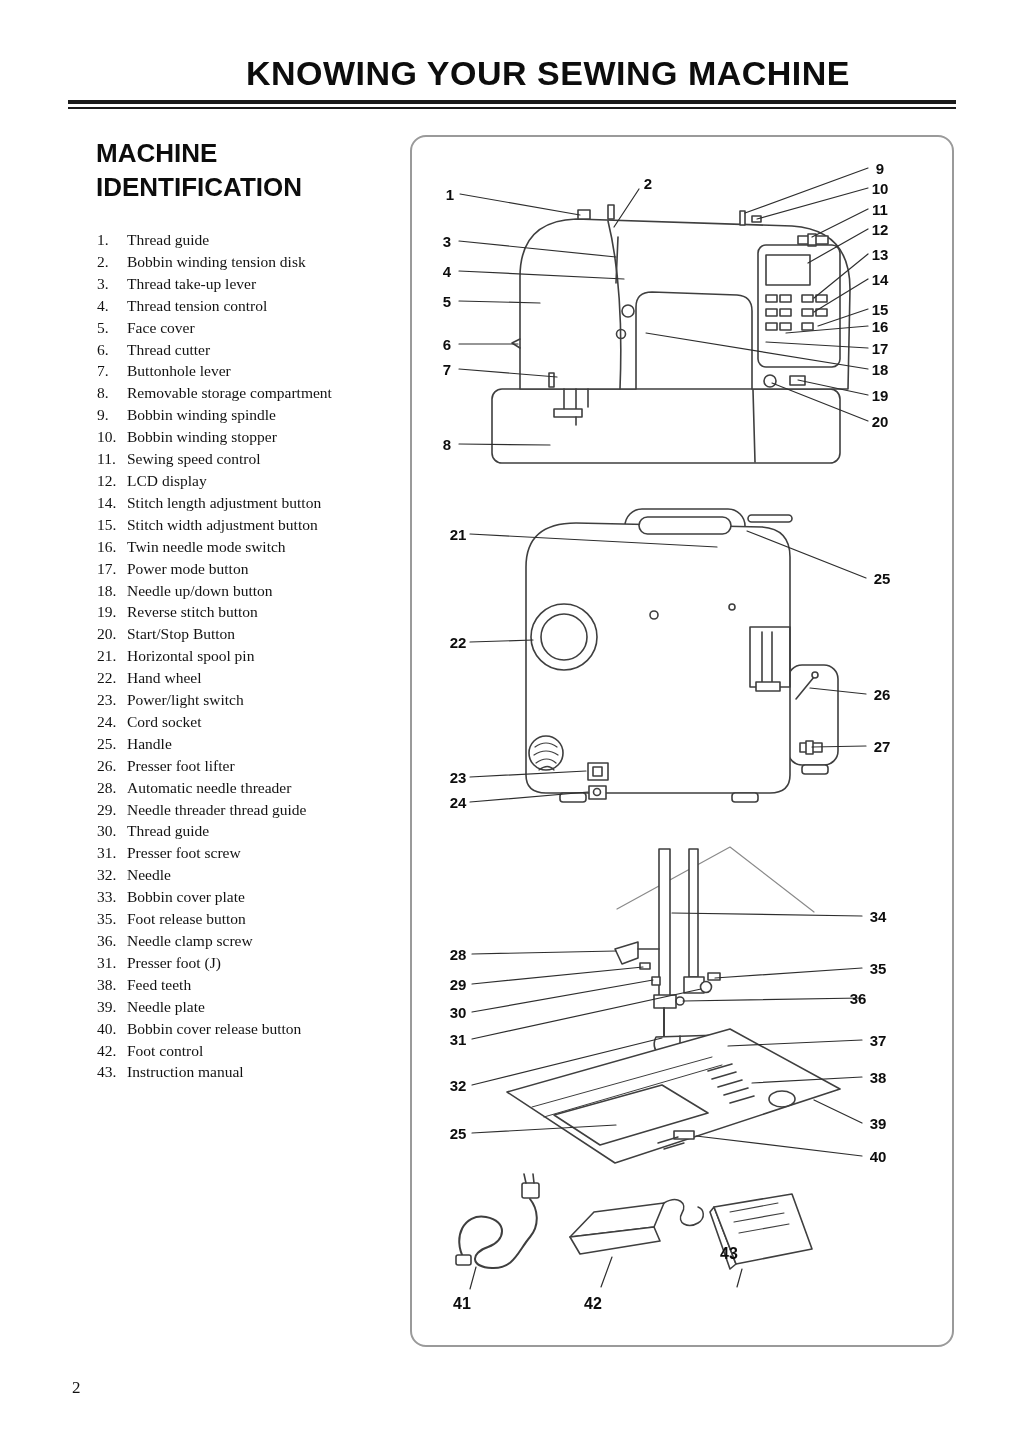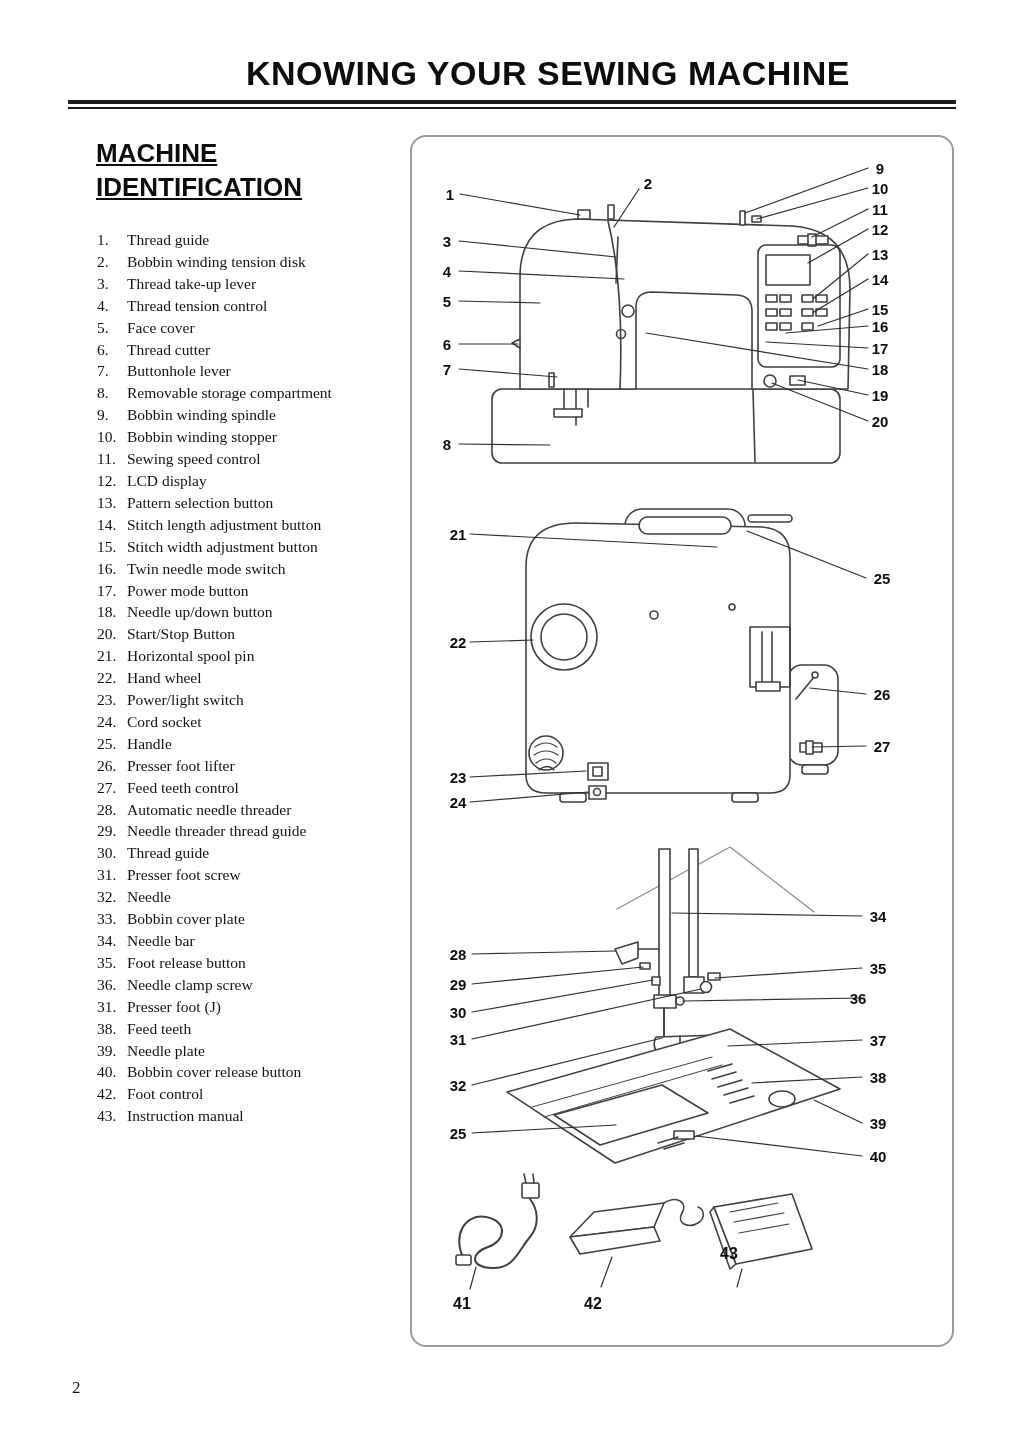--- a/index.html
+++ b/index.html
@@ -15,21 +15,21 @@
     font-family:"Liberation Sans", sans-serif;
     font-weight:bold; font-size:34px; letter-spacing:0.5px; color:#0d0d0d;margin-left:36px;
   }
   .title-rule {
     position:absolute; top:100px; left:68px; width:888px; height:9px;
     border-top:4px solid #1c1c1c; border-bottom:2px solid #1c1c1c;
   }
   .heading {
     position:absolute; top:136px; left:96px;
     font-family:"Liberation Sans", sans-serif;
-    font-weight:bold; font-size:26px; line-height:34px; color:#0d0d0d;text-decoration:underline;
+    font-weight:bold; font-size:26px; line-height:34px; color:#0d0d0d;
   }
   .parts-list {
     position:absolute; top:229px; left:97px; width:305px;
     font-size:15.5px; line-height:21.9px;
   }
   .part-row { display:flex; }
   .part-num { width:30px; flex:0 0 30px; }
   .part-label { flex:1; }
   .diagram-panel {
     position:absolute; left:410px; top:135px; width:544px; height:1212px;
@@ -114,24 +114,20 @@
     <div class="part-row">
       <span class="part-num">11.</span>
       <span class="part-label">Sewing speed control</span>
     </div>
 
     <div class="part-row">
       <span class="part-num">12.</span>
       <span class="part-label">LCD display</span>
     </div>
 
-    <div class="part-row">
-      <span class="part-num">13.</span>
-      <span class="part-label">Pattern selection button</span>
-    </div>
 
     <div class="part-row">
       <span class="part-num">14.</span>
       <span class="part-label">Stitch length adjustment button</span>
     </div>
 
     <div class="part-row">
       <span class="part-num">15.</span>
       <span class="part-label">Stitch width adjustment button</span>
     </div>
@@ -144,20 +140,24 @@
     <div class="part-row">
       <span class="part-num">17.</span>
       <span class="part-label">Power mode button</span>
     </div>
 
     <div class="part-row">
       <span class="part-num">18.</span>
       <span class="part-label">Needle up/down button</span>
     </div>
 
+    <div class="part-row">
+      <span class="part-num">19.</span>
+      <span class="part-label">Reverse stitch button</span>
+    </div>
 
     <div class="part-row">
       <span class="part-num">20.</span>
       <span class="part-label">Start/Stop Button</span>
     </div>
 
     <div class="part-row">
       <span class="part-num">21.</span>
       <span class="part-label">Horizontal spool pin</span>
     </div>
@@ -180,24 +180,20 @@
     <div class="part-row">
       <span class="part-num">25.</span>
       <span class="part-label">Handle</span>
     </div>
 
     <div class="part-row">
       <span class="part-num">26.</span>
       <span class="part-label">Presser foot lifter</span>
     </div>
 
-    <div class="part-row">
-      <span class="part-num">27.</span>
-      <span class="part-label">Feed teeth control</span>
-    </div>
 
     <div class="part-row">
       <span class="part-num">28.</span>
       <span class="part-label">Automatic needle threader</span>
     </div>
 
     <div class="part-row">
       <span class="part-num">29.</span>
       <span class="part-label">Needle threader thread guide</span>
     </div>
@@ -215,24 +211,20 @@
     <div class="part-row">
       <span class="part-num">32.</span>
       <span class="part-label">Needle</span>
     </div>
 
     <div class="part-row">
       <span class="part-num">33.</span>
       <span class="part-label">Bobbin cover plate</span>
     </div>
 
-    <div class="part-row">
-      <span class="part-num">34.</span>
-      <span class="part-label">Needle bar</span>
-    </div>
 
     <div class="part-row">
       <span class="part-num">35.</span>
       <span class="part-label">Foot release button</span>
     </div>
 
     <div class="part-row">
       <span class="part-num">36.</span>
       <span class="part-label">Needle clamp screw</span>
     </div>

